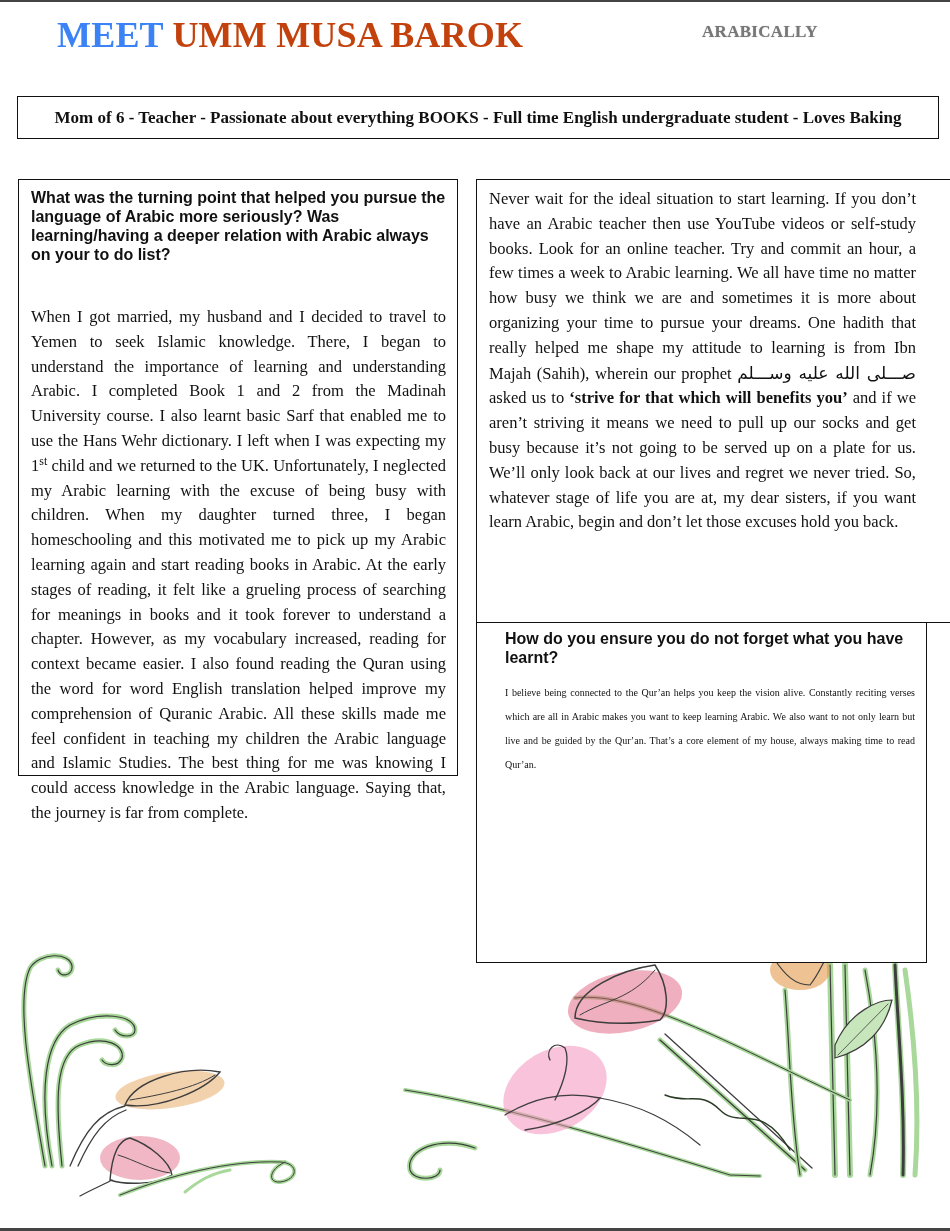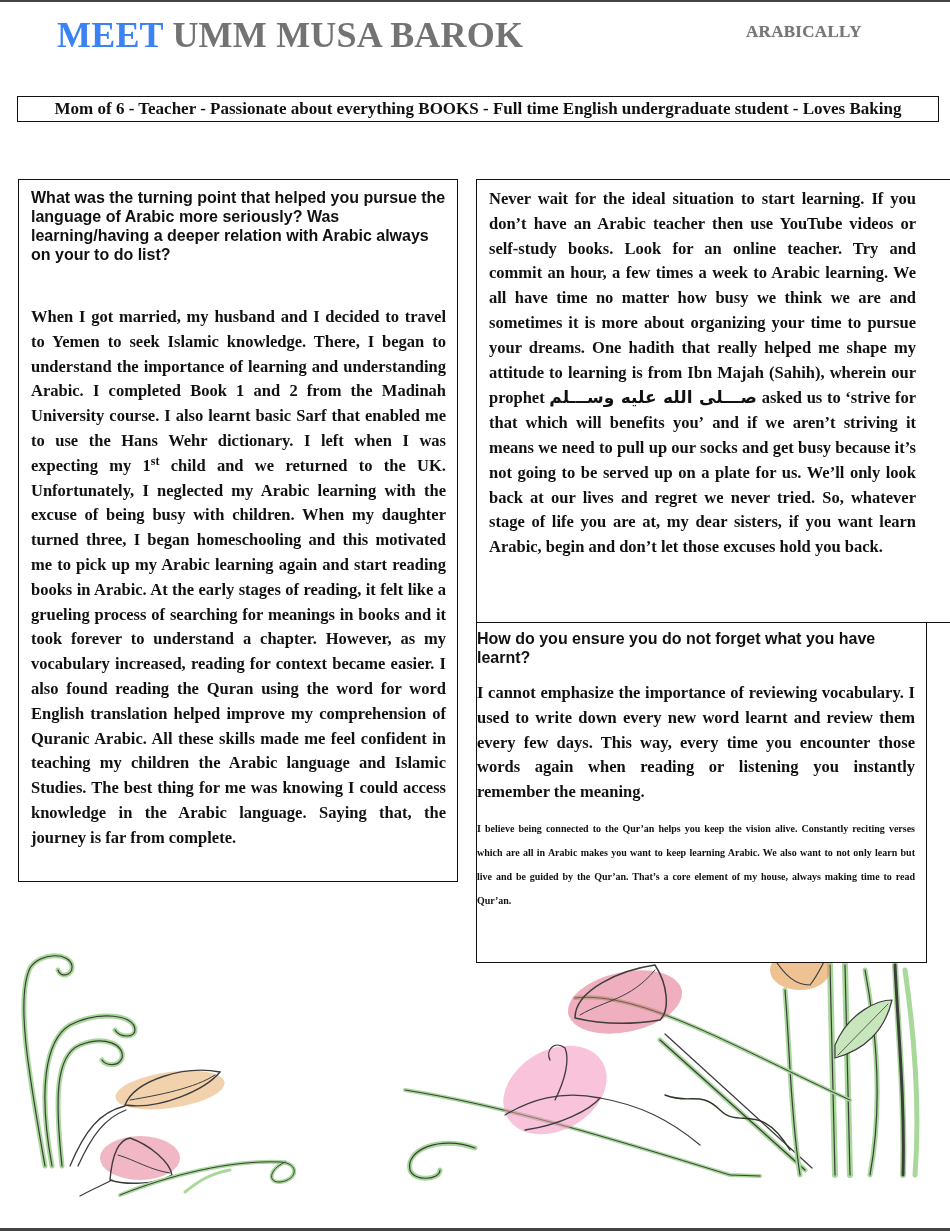--- a/index.html
+++ b/index.html
@@ -10,58 +10,57 @@
   }
   .topbar { position: absolute; left: 0; top: 0; width: 950px; height: 2px; background: #444; }
   .bottombar { position: absolute; left: 0; top: 1228px; width: 950px; height: 3px; background: #444; }
 
   .title {
     position: absolute; left: 57px; top: 14px;
     font-family: "Liberation Serif", "DejaVu Serif", serif;
     font-size: 36px; font-weight: bold; letter-spacing: 0.2px; white-space: nowrap;
   }
   .title .meet { color: #3b82f6; }
-  .title .name { color: #737373; }
+  .title .name { color: #c2410c; }
 
   .logo {
     position: absolute; left: 702px; top: 22px;
     font-family: "Liberation Serif", "DejaVu Serif", serif;
     font-size: 17px; font-weight: bold; color: #777;
-    letter-spacing: 0.3px; text-shadow: 0 0 1px #aaa; margin-left: 44px;
+    letter-spacing: 0.3px; text-shadow: 0 0 1px #aaa;
   }
 
   .tagline {
-    position: absolute; left: 17px; top: 96px; width: 922px; height: 26px;
+    position: absolute; left: 17px; top: 96px; width: 922px; height: 43px;
     border: 1.5px solid #111; box-sizing: border-box;
     display: flex; align-items: center; justify-content: center;
     font-family: "Liberation Serif", "DejaVu Serif", serif;
     font-size: 17px; font-weight: bold; white-space: nowrap;
   }
 
   .box { position: absolute; border: 1.5px solid #111; box-sizing: border-box; background: #fff; }
   .q {
     font-family: "Liberation Sans", "DejaVu Sans", sans-serif;
     font-weight: bold; font-size: 16px; line-height: 19px; color: #111; margin: 0;
   }
   .p {
     font-family: "Liberation Serif", "DejaVu Serif", serif;
     font-size: 16.5px; line-height: 24.8px; text-align: justify; margin: 0;
     color: #111;
-    font-weight: bold;
   }
   .p.small { font-size: 10px; line-height: 23.9px; }
 
-  #box-left { left: 18px; top: 179px; width: 440px; height: 703px; padding: 8px 11px 0 12px; }
+  #box-left { left: 18px; top: 179px; width: 440px; height: 597px; padding: 8px 11px 0 12px; }
   #box-left .q { margin-bottom: 41px; }
 
   #box-insp { left: 476px; top: 179px; width: 478px; height: 444px; padding: 7px 11px 0 12px; z-index: 2; }
   #box-insp .q { margin-bottom: 14px; }
   #box-insp .p { width: 427px; }
 
-  #box-forget { left: 476px; top: 622px; width: 451px; height: 341px; padding: 6px 11px 0 0; z-index: 2; }
+  #box-forget { left: 476px; top: 622px; width: 451px; height: 341px; padding: 6px 11px 0 28px; z-index: 2; }
   #box-forget .q { margin-bottom: 14px; }
   #box-forget .p.first { margin-bottom: 12px; }
 
   .arabic { font-family: "DejaVu Sans", sans-serif; font-size: 17px; }
   sup { font-size: 12px; line-height: 0; }
 
   .floral { position: absolute; left: 0; top: 930px; width: 950px; height: 298px; z-index: 1; }
 </style>
 </head>
 <body>
@@ -80,21 +79,20 @@
   <p class="q">What was the turning point that helped you pursue the language of Arabic more seriously? Was learning/having a deeper relation with Arabic always on your to do list?</p>
   <p class="p"><span>When I got married, my husband and I decided to travel to Yemen to seek Islamic knowledge. There, I began to understand the importance of learning and understanding Arabic. I completed Book 1 and 2 from the Madinah University course. I also learnt basic Sarf that enabled me to use the Hans Wehr dictionary. I left when I was expecting my 1</span><sup>st</sup><span> child and we returned to the UK. Unfortunately, I neglected my Arabic learning with the excuse of being busy with children. When my daughter turned three, I began homeschooling and this motivated me to pick up my Arabic learning again and start reading books in Arabic. At the early stages of reading, it felt like a grueling process of searching for meanings in books and it took forever to understand a chapter. However, as my vocabulary increased, reading for context became easier. I also found reading the Quran using the word for word English translation helped improve my comprehension of Quranic Arabic. All these skills made me feel confident in teaching my children the Arabic language and Islamic Studies. The best thing for me was knowing I could access knowledge in the Arabic language. Saying that, the journey is far from complete.</span></p>
 </div>
 
 <div class="box" id="box-insp">
   <p class="p"><span>Never wait for the ideal situation to start learning. If you don’t have an Arabic teacher then use YouTube videos or self-study books. Look for an online teacher. Try and commit an hour, a few times a week to Arabic learning. We all have time no matter how busy we think we are and sometimes it is more about organizing your time to pursue your dreams. One hadith that really helped me shape my attitude to learning is from Ibn Majah (Sahih), wherein our prophet </span><span class="arabic" dir="rtl">صـــلى الله عليه وســـلم</span><span> asked us to </span><b>‘strive for that which will benefits you’</b><span> and if we aren’t striving it means we need to pull up our socks and get busy because it’s not going to be served up on a plate for us. We’ll only look back at our lives and regret we never tried. So, whatever stage of life you are at, my dear sisters, if you want learn Arabic, begin and don’t let those excuses hold you back.</span></p>
 </div>
 
 <div class="box" id="box-forget">
   <p class="q">How do you ensure you do not forget what you have learnt?</p>
-  <p class="p first">I cannot emphasize the importance of reviewing vocabulary. I used to write down every new word learnt and review them every few days. This way, every time you encounter those words again when reading or listening you instantly remember the meaning.</p>
   <p class="p small">I believe being connected to the Qur’an helps you keep the vision alive. Constantly reciting verses which are all in Arabic makes you want to keep learning Arabic. We also want to not only learn but live and be guided by the Qur’an. That’s a core element of my house, always making time to read Qur’an.</p>
 </div>
 
 <svg class="floral" viewBox="0 0 950 298" xmlns="http://www.w3.org/2000/svg">
   <g fill="none" stroke-linecap="round">
 
     <g>
       <path d="M45 236 C30 150 15 70 30 38 C40 22 70 22 72 36 C73 46 60 48 58 40" stroke="#a8d89a" stroke-width="5"></path>
       <path d="M45 236 C30 150 15 70 30 38 C40 22 70 22 72 36 C73 46 60 48 58 40" stroke="#3d3d3d" stroke-width="1.2"></path>
       <path d="M52 236 C38 160 45 110 70 95 C100 80 135 85 135 100 C135 108 120 108 115 100" stroke="#a8d89a" stroke-width="5"></path>

